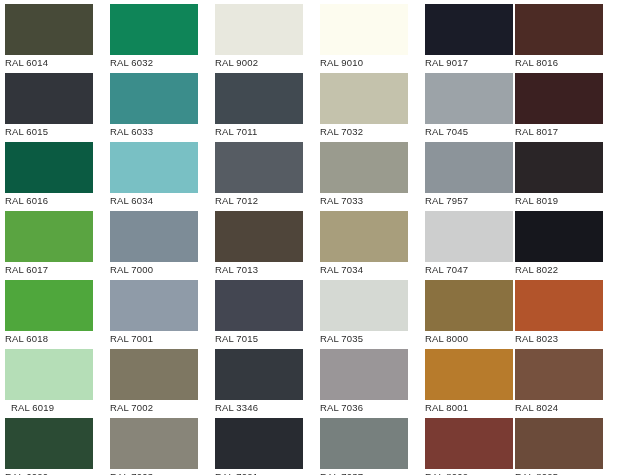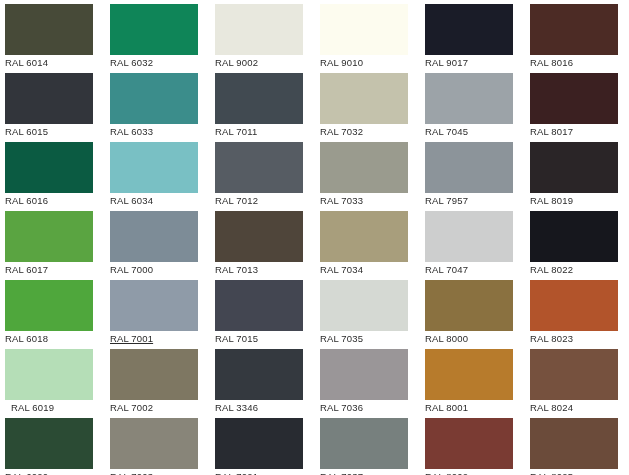--- a/index.html
+++ b/index.html
@@ -44,21 +44,21 @@
     letter-spacing: 0.15px;
     color: #2b2b2b;
     white-space: nowrap;
   }
   
   .c0 { left: 0px;   }
   .c1 { left: 105px; }
   .c2 { left: 210px; }
   .c3 { left: 315px; }
   .c4 { left: 420px; }
-  .c5 { left: 525px; }
+  .c5 { left: 510px; }
   .r0 { top: 0px;   }
   .r1 { top: 69px;  }
   .r2 { top: 138px; }
   .r3 { top: 207px; }
   .r4 { top: 276px; }
   .r5 { top: 345px; }
   .r6 { top: 414px; }
 </style>
 </head>
 <body>
@@ -159,21 +159,21 @@
     <div class="swatch-cell c5 r3">
       <div class="swatch-chip" style="background-color: rgb(22, 23, 29);"></div>
       <div class="swatch-label" style="color: rgb(43, 43, 43);">RAL 8022</div>
     </div>
     <div class="swatch-cell c0 r4">
       <div class="swatch-chip" style="background-color: rgb(79, 167, 60);"></div>
       <div class="swatch-label" style="color: rgb(43, 43, 43);">RAL 6018</div>
     </div>
     <div class="swatch-cell c1 r4">
       <div class="swatch-chip" style="background-color: rgb(143, 155, 168);"></div>
-      <div class="swatch-label" style="color: rgb(43, 43, 43); text-decoration: underline;">RAL 7001</div>
+      <div class="swatch-label" style="color: rgb(43, 43, 43);">RAL 7001</div>
     </div>
     <div class="swatch-cell c2 r4">
       <div class="swatch-chip" style="background-color: rgb(67, 70, 81);"></div>
       <div class="swatch-label" style="color: rgb(43, 43, 43);">RAL 7015</div>
     </div>
     <div class="swatch-cell c3 r4">
       <div class="swatch-chip" style="background-color: rgb(213, 217, 211);"></div>
       <div class="swatch-label" style="color: rgb(43, 43, 43);">RAL 7035</div>
     </div>
     <div class="swatch-cell c4 r4">

